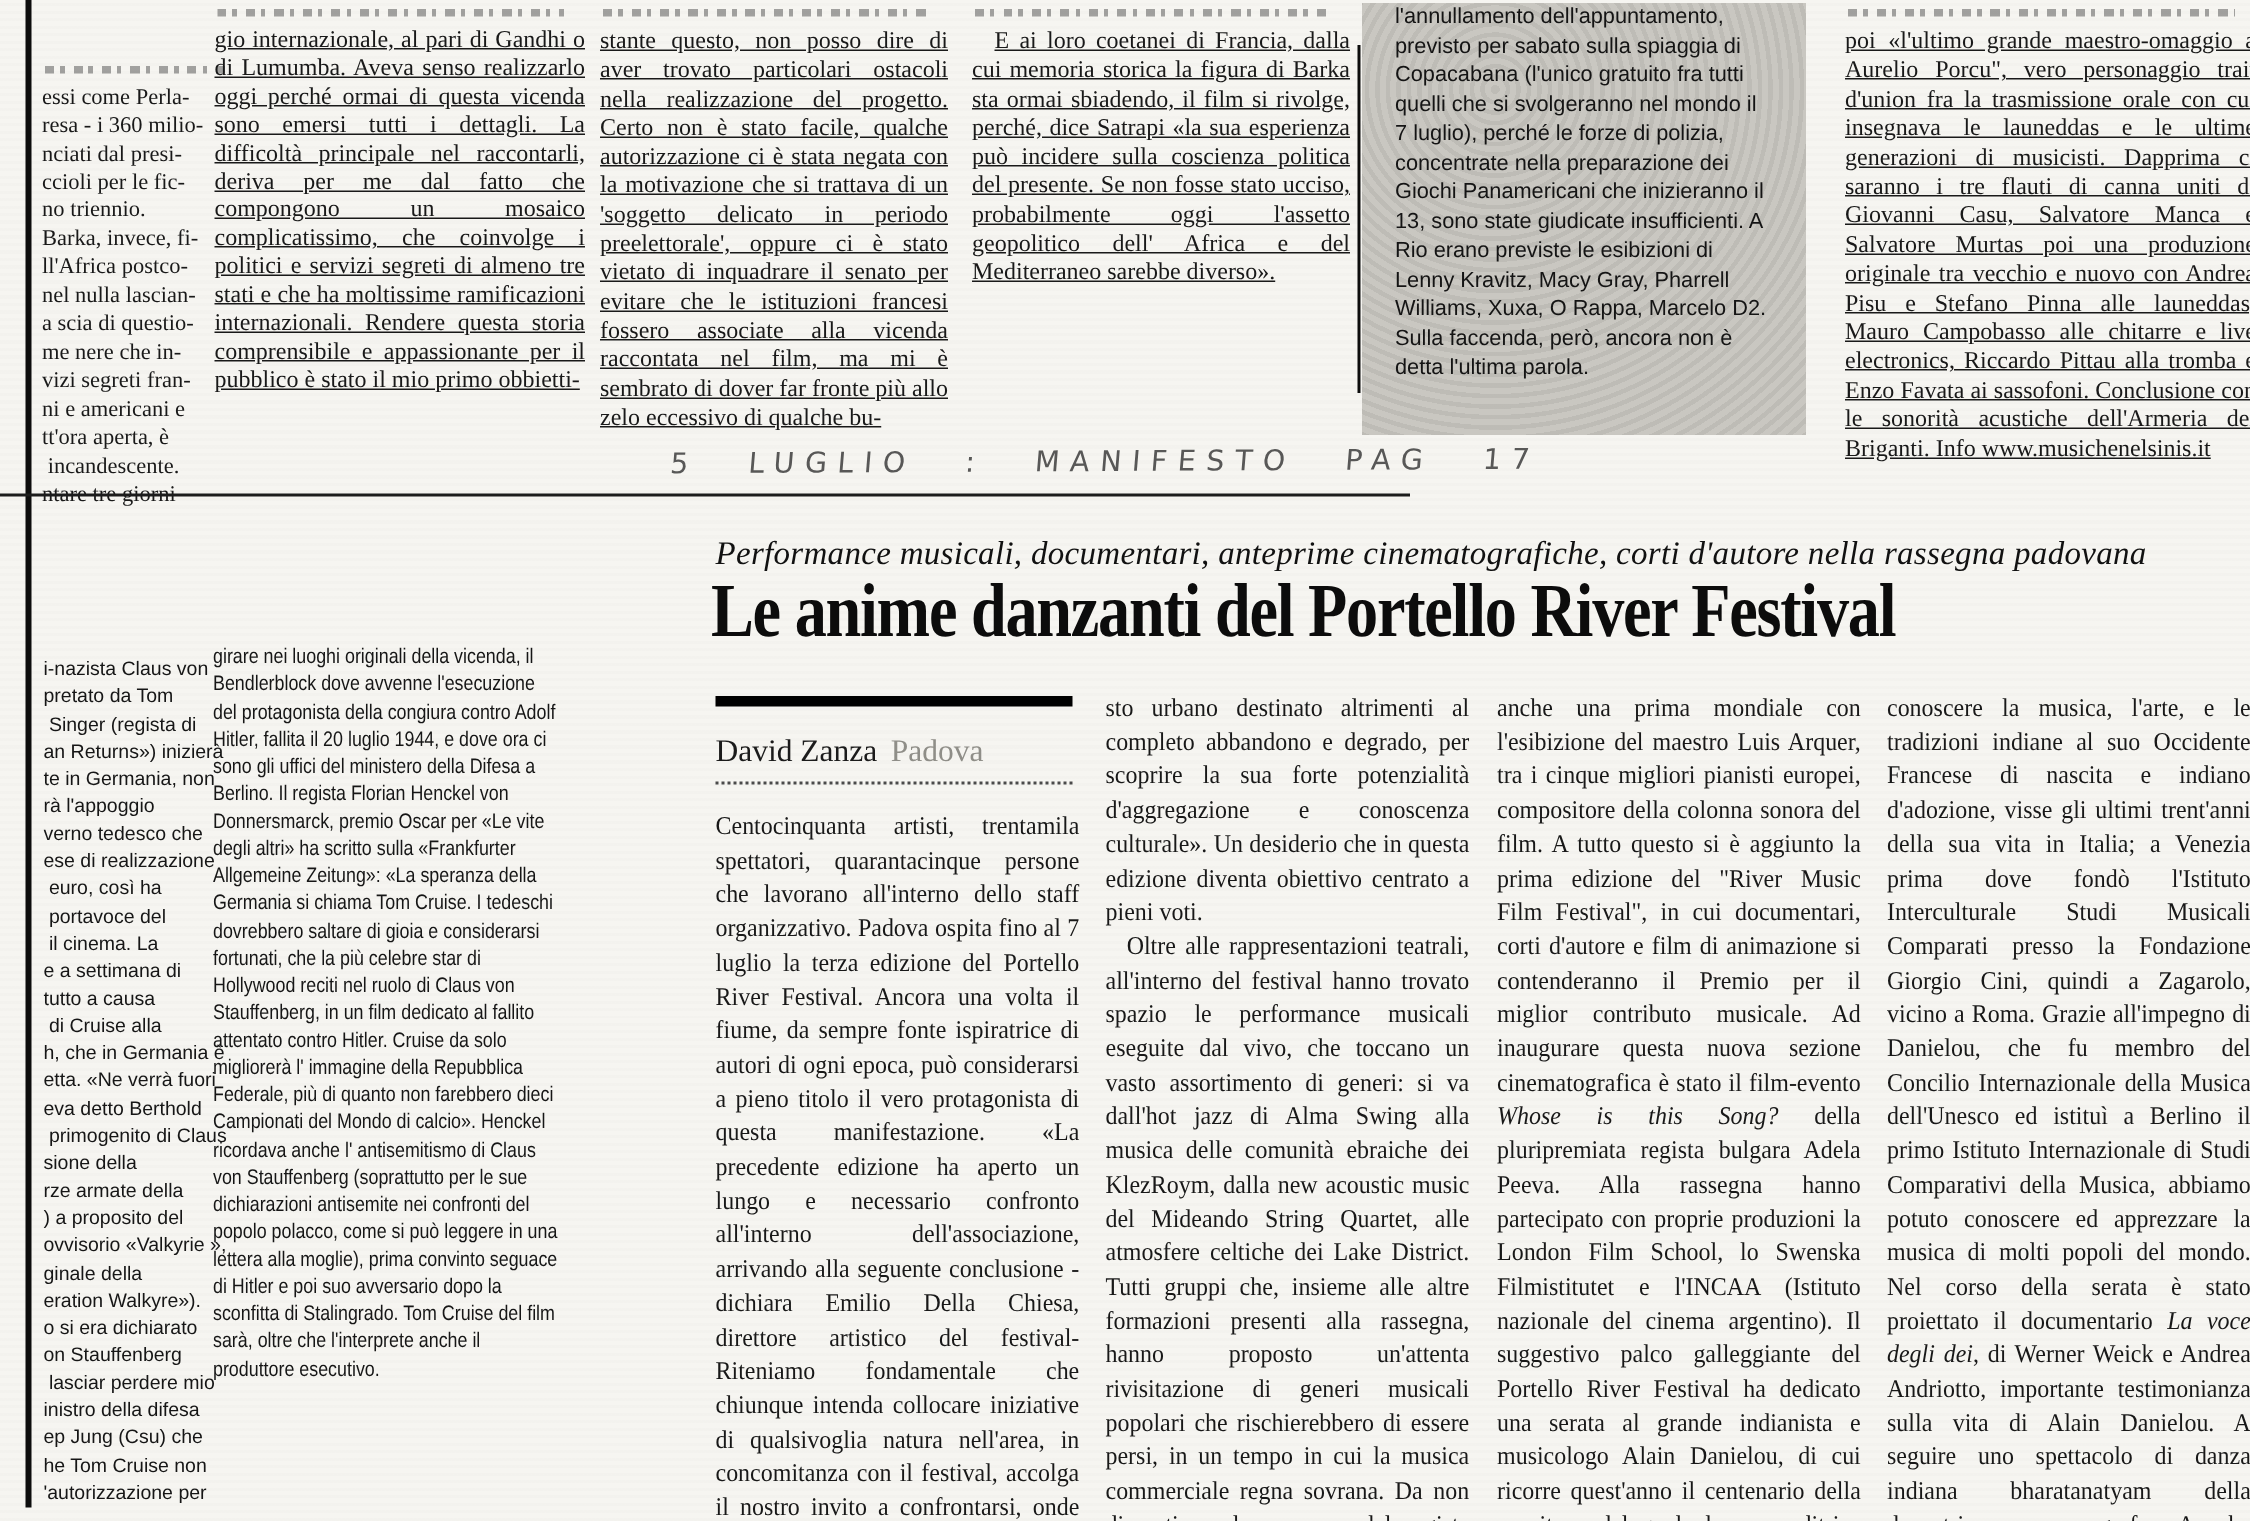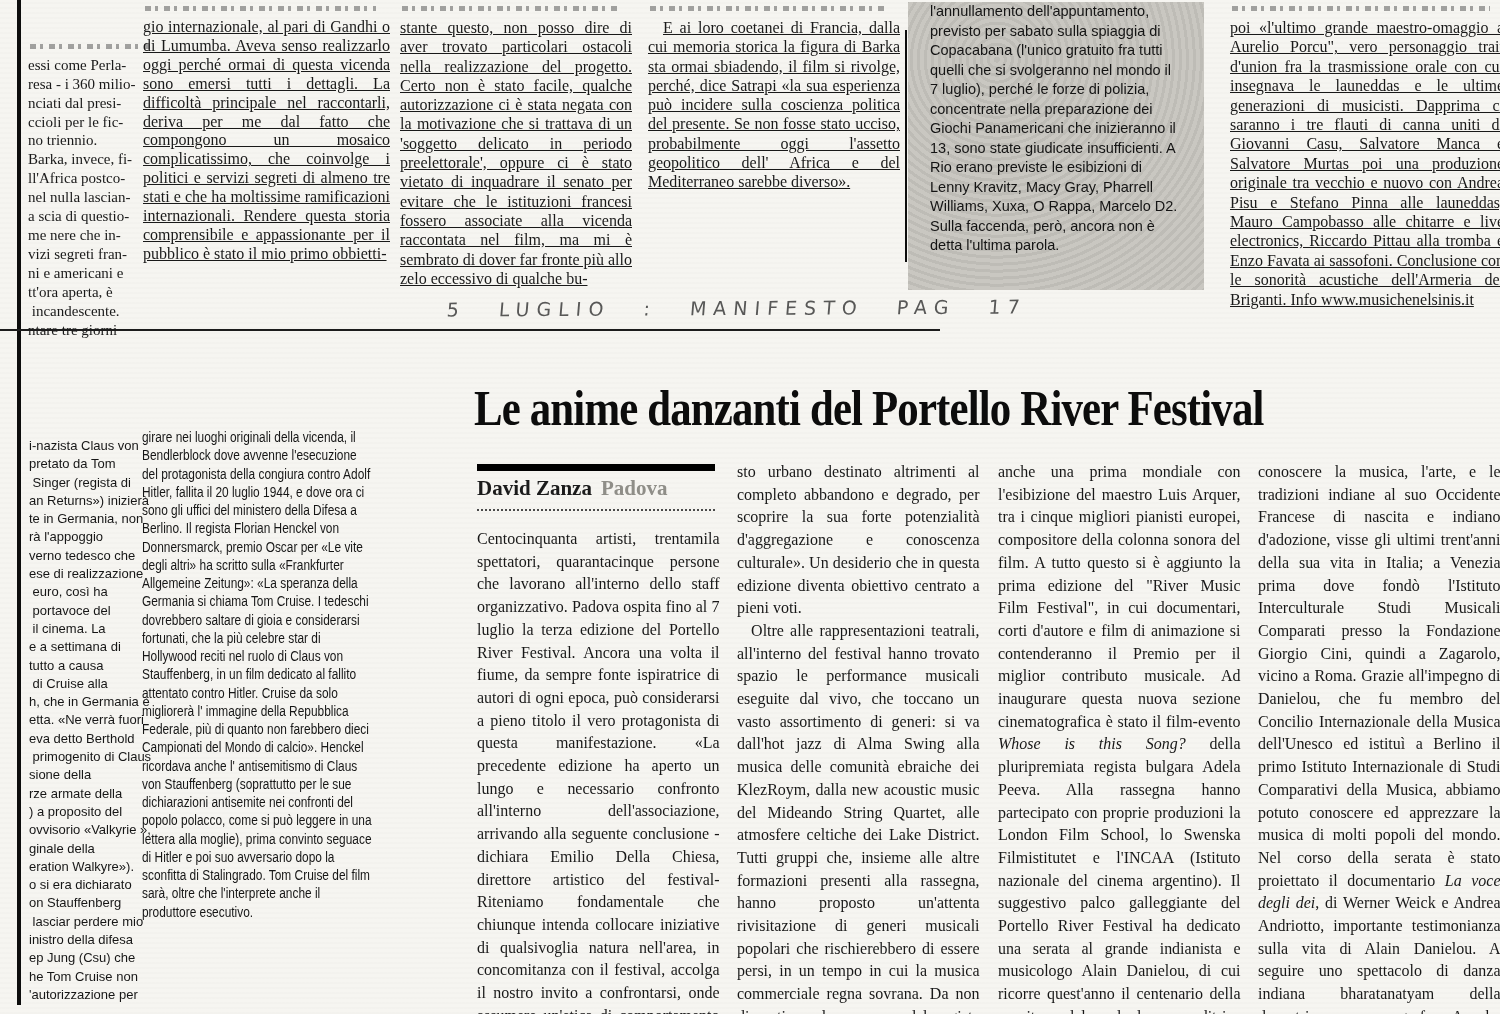--- a/index.html
+++ b/index.html
@@ -56,21 +56,21 @@
     color:#111;white-space:nowrap;
   }
   .kicker{
     font-style:italic;font-size:22px;color:#111;white-space:nowrap;letter-spacing:.2px;
   }
   .big-headline{
     font-weight:bold;font-size:51px;letter-spacing:-1px;color:#0c0c0c;
     transform:scaleX(.84);transform-origin:0 0;white-space:nowrap;width:1300px;
   }
   .byline-bar{height:7px;background:#000;width:238px;}
-  .byline-row{margin-top:5px;font-size:21px;font-weight:bold;white-space:nowrap;}
+  .byline-row{margin-top:17px;font-size:21px;font-weight:normal;white-space:nowrap;}
   .byline-place{color:#8f8e88;margin-left:9px;}
   .byline-dots{width:238px;border-top:2px dotted #4a4a4a;margin-top:8px;}
   .condense{transform:scaleX(.94);transform-origin:0 0;width:258px;}
   .condense85{transform:scaleX(.85);transform-origin:0 0;width:272px;}
   .mainbody{font-size:17px;line-height:22.7px;text-align:justify;color:#181818;}
   .mainbody p{margin:0;}
   .mainbody p.indent{text-indent:15px;}
   .topjust{font-size:16px;text-decoration:underline;}
   .sansflow{
     font-family:"Liberation Sans","DejaVu Sans",sans-serif;
@@ -160,20 +160,21 @@
  lasciar perdere mio
 inistro della difesa
 ep Jung (Csu) che
 he Tom Cruise non
 'autorizzazione per</div>
 
   <div class="abs" style="left:142px;top:428px;width:232px;overflow:visible;">
     <div class="condense85 sansflow">girare nei luoghi originali della vicenda, il Bendlerblock dove avvenne l'esecuzione del protagonista della congiura contro Adolf Hitler, fallita il 20 luglio 1944, e dove ora ci sono gli uffici del ministero della Difesa a Berlino. Il regista Florian Henckel von Donnersmarck, premio Oscar per «Le vite degli altri» ha scritto sulla «Frankfurter Allgemeine Zeitung»: «La speranza della Germania si chiama Tom Cruise. I tedeschi dovrebbero saltare di gioia e considerarsi fortunati, che la più celebre star di Hollywood reciti nel ruolo di Claus von Stauffenberg, in un film dedicato al fallito attentato contro Hitler. Cruise da solo migliorerà l' immagine della Repubblica Federale, più di quanto non farebbero dieci Campionati del Mondo di calcio». Henckel ricordava anche l' antisemitismo di Claus von Stauffenberg (soprattutto per le sue dichiarazioni antisemite nei confronti del popolo polacco, come si può leggere in una lettera alla moglie), prima convinto seguace di Hitler e poi suo avversario dopo la sconfitta di Stalingrado. Tom Cruise del film sarà, oltre che l'interprete anche il produttore esecutivo.</div>
   </div>
 
+  <div class="abs kicker" style="left:477px;top:356px;">Performance musicali, documentari, anteprime cinematografiche, corti d'autore nella rassegna padovana</div>
   <div class="abs" style="left:474px;top:379px;">
     <div class="big-headline">Le anime danzanti del Portello River Festival</div>
   </div>
 
   <div class="abs" style="left:477px;top:464px;width:244px;">
     <div class="byline-bar"></div>
     <div class="byline-row">
       <span>David Zanza</span><span class="byline-place">Padova</span>
     </div>
     <div class="byline-dots"></div>

